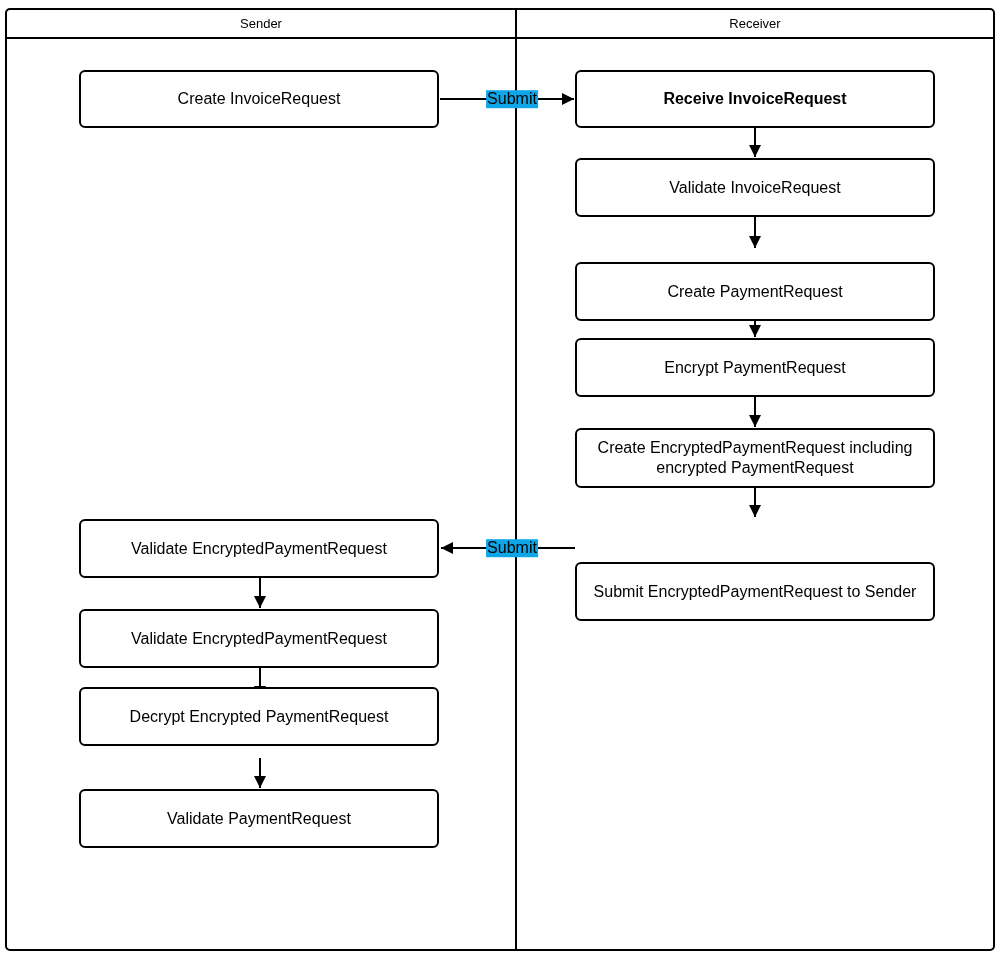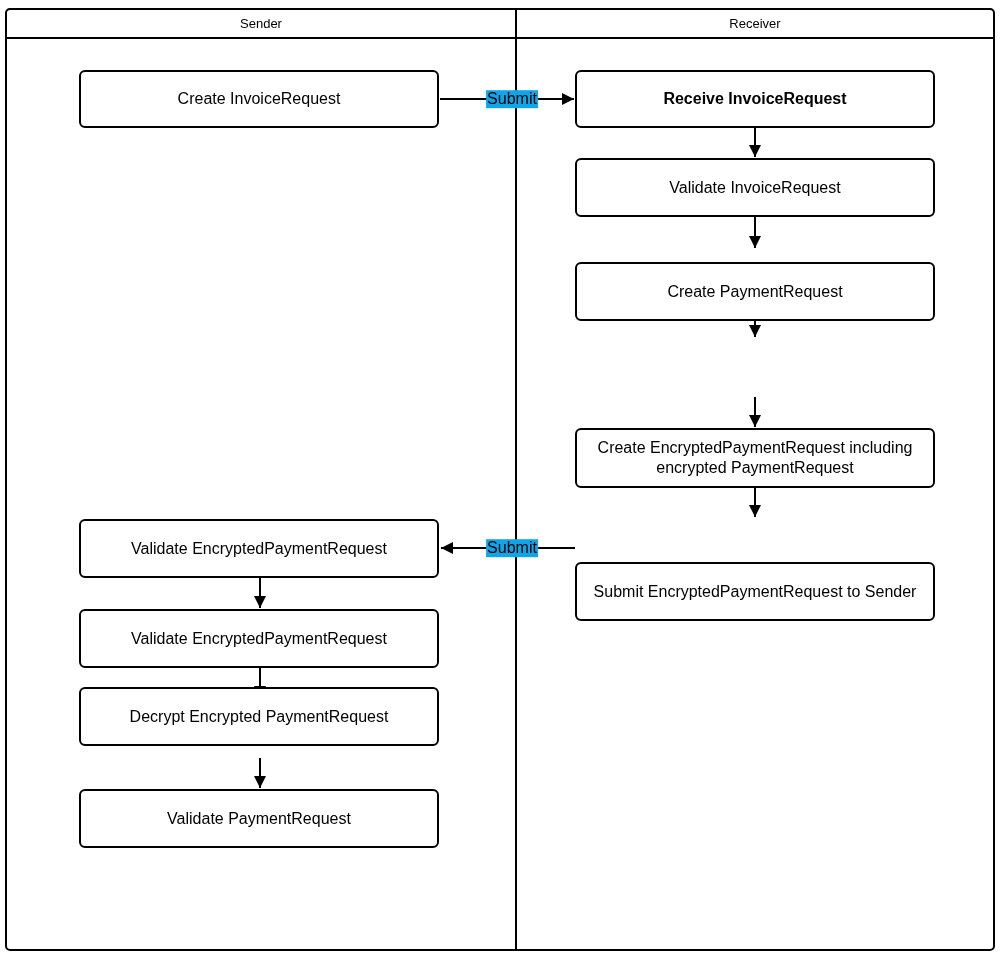--- a/index.html
+++ b/index.html
@@ -129,19 +129,20 @@
 
   <div class="node col-sender" style="top:70px;  height:58px;">Create InvoiceRequest</div>
   <div class="node col-sender" style="top:519px; height:59px;">Validate EncryptedPaymentRequest</div>
   <div class="node col-sender" style="top:609px; height:59px;">Validate EncryptedPaymentRequest</div>
   <div class="node col-sender" style="top:687px; height:59px;">Decrypt Encrypted PaymentRequest</div>
   <div class="node col-sender" style="top:789px; height:59px;">Validate PaymentRequest</div>
 
   <div class="node col-receiver" style="top:70px;  height:58px;font-weight:bold;">Receive InvoiceRequest</div>
   <div class="node col-receiver" style="top:158px; height:59px;">Validate InvoiceRequest</div>
   <div class="node col-receiver" style="top:249px; height:59px;margin-top:13px;">Create PaymentRequest</div>
+  <div class="node col-receiver" style="top:338px; height:59px;">Encrypt PaymentRequest</div>
   <div class="node col-receiver" style="top:428px; height:60px;">Create EncryptedPaymentRequest including encrypted PaymentRequest</div>
   <div class="node col-receiver" style="top:518px; height:59px;margin-top:44px;">Submit EncryptedPaymentRequest to Sender</div>
 
   <div class="edge-label" style="left:512px; top:99px;">Submit</div>
   <div class="edge-label" style="left:512px; top:548px;">Submit</div>
 
 </div>
 
 </body></html>

